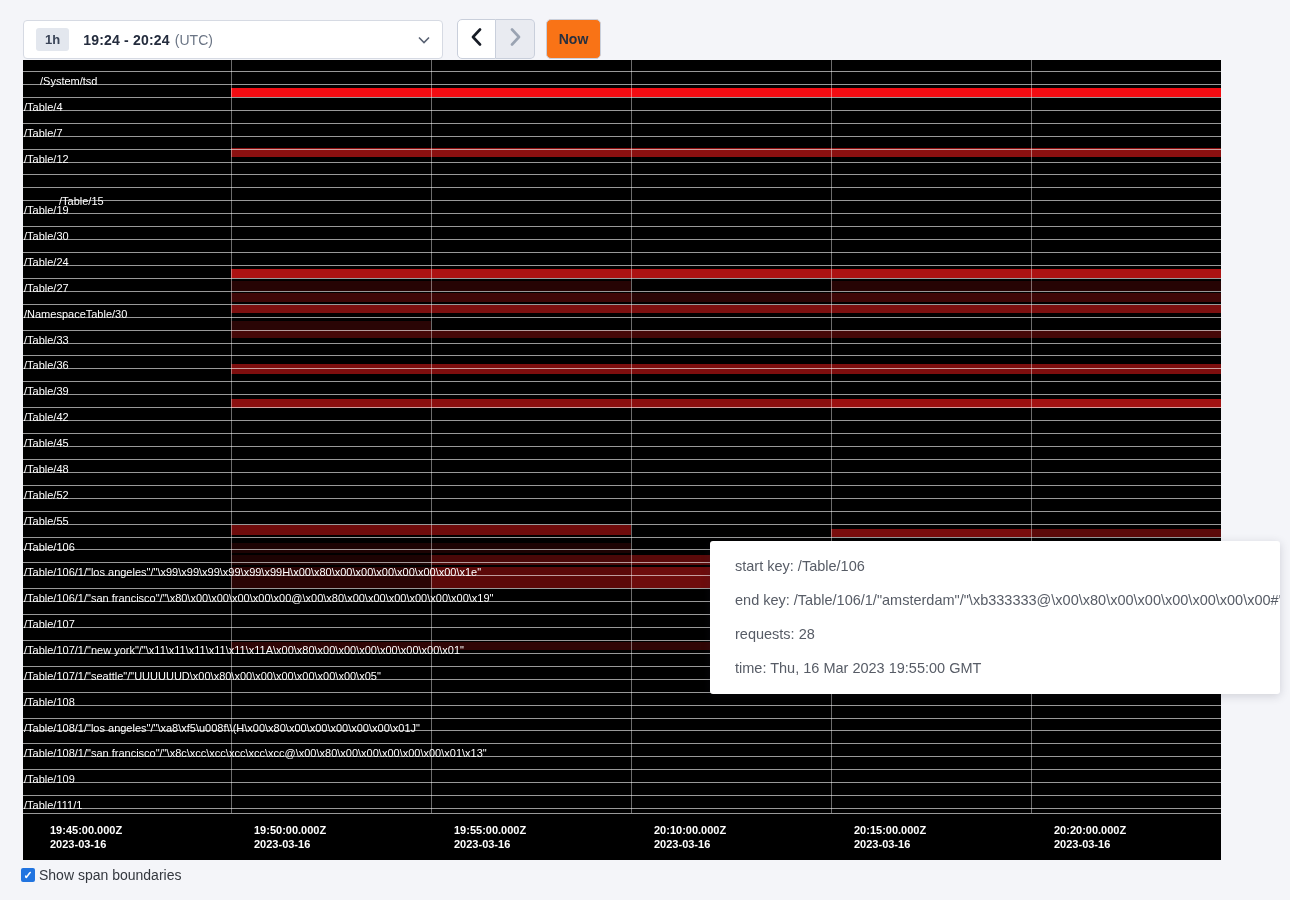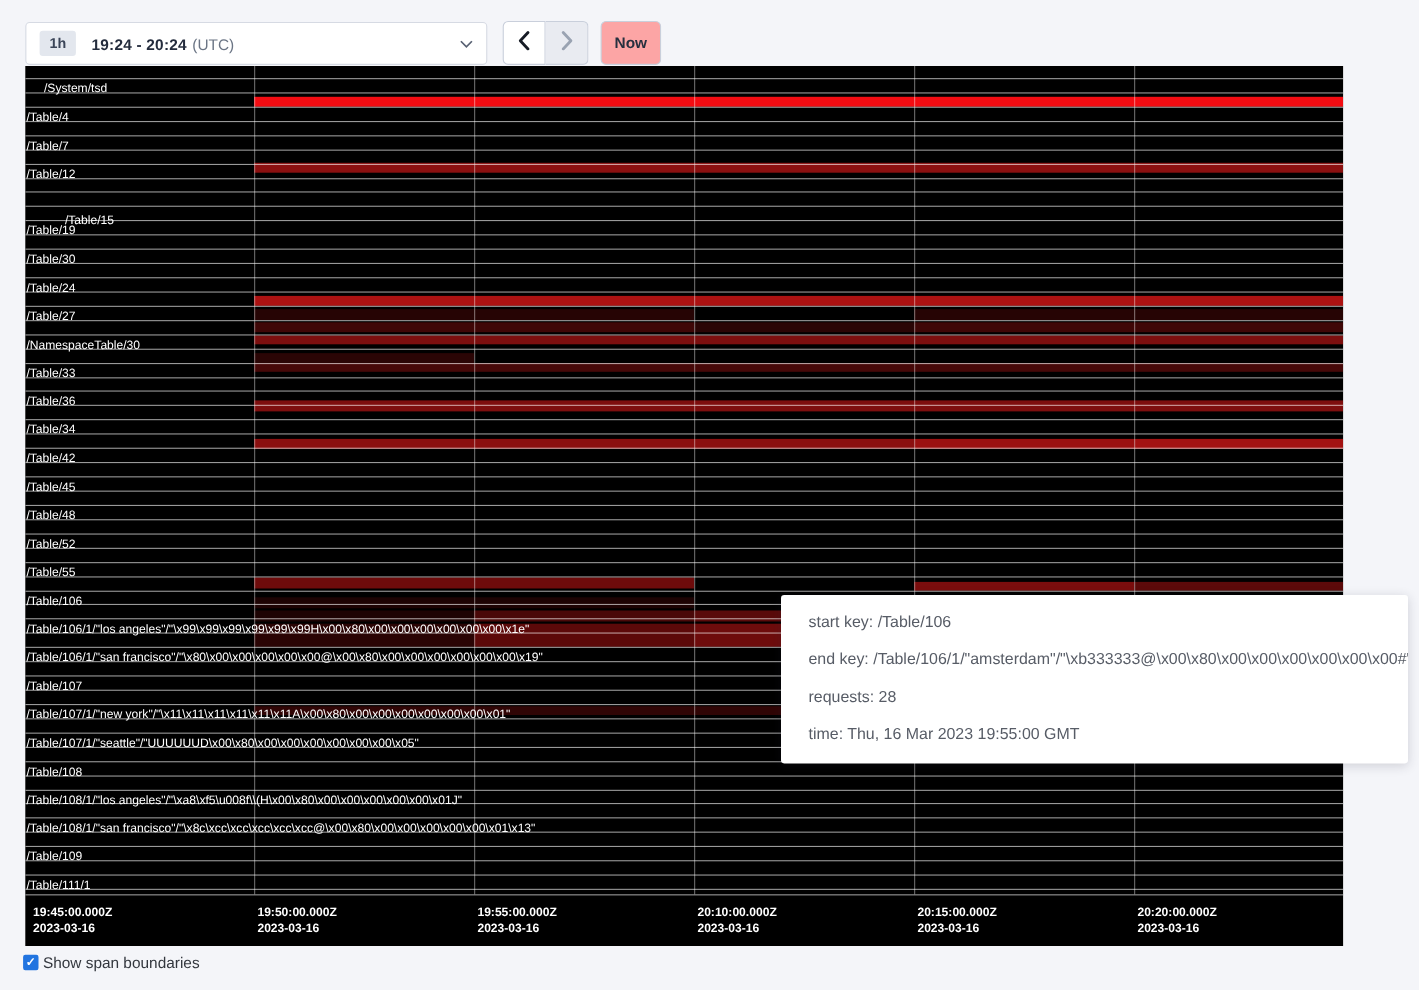--- a/index.html
+++ b/index.html
@@ -28,38 +28,38 @@
   .nav-group { position:absolute; left:457px; top:19px; height:40px; display:flex; }
   .nav-btn {
     width:39px; height:40px; display:flex; align-items:center; justify-content:center;
     border:1px solid #c9cfdb; background:#fff; cursor:pointer;
   }
   .nav-btn.prev { border-radius:5px 0 0 5px; }
   .nav-btn.next { border-radius:0 5px 5px 0; background:#e9ebf1; border-left:none; cursor:default; }
 
   .now-btn {
     position:absolute; left:546px; top:19px; width:55px; height:40px;
-    background:#fca5a5; border:1px solid #c9cfdb; border-radius:5px;
+    background:#f97316; border:1px solid #c9cfdb; border-radius:5px;
     font-size:14px; font-weight:bold; color:#27303f;
     display:flex; align-items:center; justify-content:center; cursor:pointer;
   }
 
   
   .kv-canvas {
     position:absolute; left:23px; top:60px; width:1198px; height:800px;
     background:#000; overflow:hidden;
   }
   .hline { position:absolute; left:0; width:1198px; height:1px; background:rgba(255,255,255,0.6); }
   .vline { position:absolute; top:0; width:1px; background:rgba(255,255,255,0.42); }
   .band  { position:absolute; }
   .rowlab {
     position:absolute; left:1px; color:#fff; font-size:11px; line-height:13px;
     white-space:nowrap; letter-spacing:0; z-index:3;
   }
-  .tick { position:absolute; color:#fff; font-size:11px; font-weight:bold; line-height:13px; white-space:nowrap; }
+  .tick { position:absolute; color:#fff; font-size:11px; font-weight:bold; line-height:13px; white-space:nowrap;margin-left:20px; }
 
   
   .tooltip {
     position:absolute; left:710px; top:541px; width:570px; height:153px;
     background:#fff; border-radius:3px; box-shadow:0 2px 10px rgba(40,40,60,0.18);
     padding:17px 25px; z-index:10;
     display:flex; flex-direction:column; justify-content:space-between;
     font-size:14.5px; color:#575c66; line-height:17px; white-space:nowrap; overflow:hidden;
   }
 
@@ -201,21 +201,21 @@
     <div class="rowlab" style="top: 66.724px;">/Table/7</div>
     <div class="rowlab" style="top: 92.586px;">/Table/12</div>
     <div class="rowlab" style="top: 135px; padding-left: 35px;">/Table/15</div>
     <div class="rowlab" style="top: 144.31px;">/Table/19</div>
     <div class="rowlab" style="top: 170.172px;">/Table/30</div>
     <div class="rowlab" style="top: 196.034px;">/Table/24</div>
     <div class="rowlab" style="top: 221.896px;">/Table/27</div>
     <div class="rowlab" style="top: 247.758px;">/NamespaceTable/30</div>
     <div class="rowlab" style="top: 273.62px;">/Table/33</div>
     <div class="rowlab" style="top: 299.482px;">/Table/36</div>
-    <div class="rowlab" style="top: 325.344px;">/Table/34</div>
+    <div class="rowlab" style="top: 325.344px;">/Table/39</div>
     <div class="rowlab" style="top: 351.206px;">/Table/42</div>
     <div class="rowlab" style="top: 377.068px;">/Table/45</div>
     <div class="rowlab" style="top: 402.93px;">/Table/48</div>
     <div class="rowlab" style="top: 428.792px;">/Table/52</div>
     <div class="rowlab" style="top: 454.654px;">/Table/55</div>
     <div class="rowlab" style="top: 480.516px;">/Table/106</div>
     <div class="rowlab" style="top: 506.378px;">/Table/106/1/"los angeles"/"\x99\x99\x99\x99\x99\x99H\x00\x80\x00\x00\x00\x00\x00\x00\x1e"</div>
     <div class="rowlab" style="top: 532.24px;">/Table/106/1/"san francisco"/"\x80\x00\x00\x00\x00\x00@\x00\x80\x00\x00\x00\x00\x00\x00\x19"</div>
     <div class="rowlab" style="top: 558.102px;">/Table/107</div>
     <div class="rowlab" style="top: 583.964px;">/Table/107/1/"new york"/"\x11\x11\x11\x11\x11\x11A\x00\x80\x00\x00\x00\x00\x00\x00\x01"</div>

